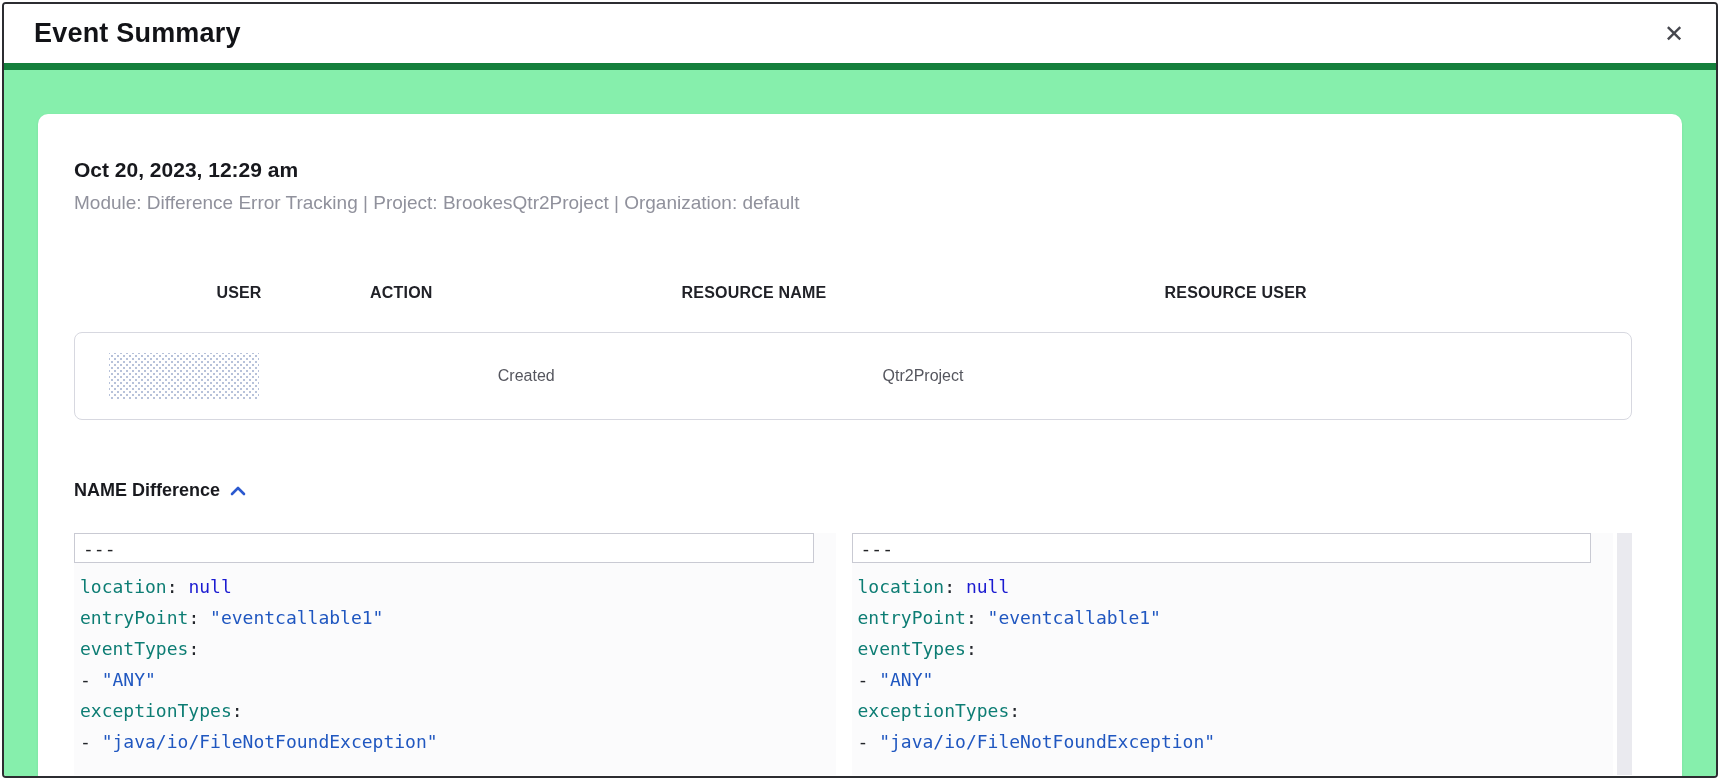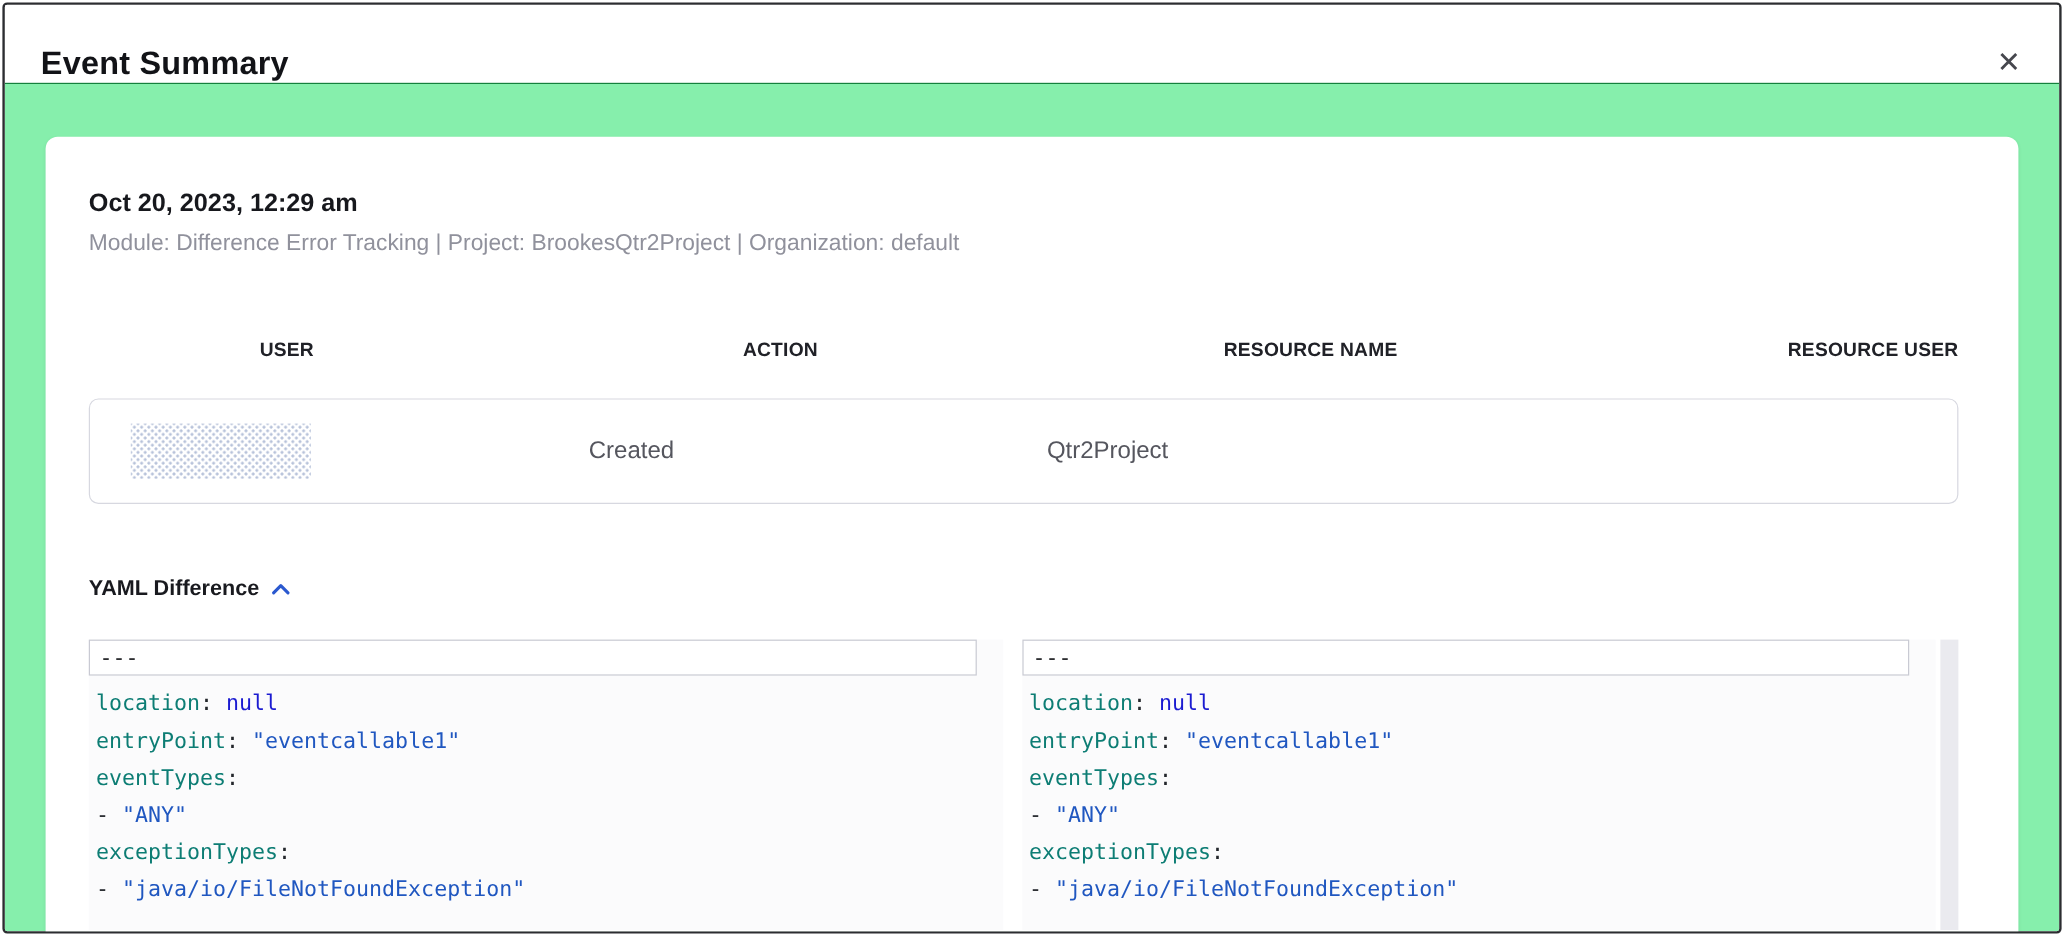--- a/index.html
+++ b/index.html
@@ -15,22 +15,22 @@
     position: absolute; top: 2px; left: 2px; right: 2px; bottom: 2px;
     border: 2px solid #2c2d31;
     border-radius: 4px;
     background: #ffffff;
     overflow: hidden;
   }
   
   .modal-header {
     height: 66px;
     background: #ffffff;
-    border-bottom: 1px solid #15803d;
-    display: flex; align-items: flex-end; justify-content: space-between;
+    border-bottom: 7px solid #15803d;
+    display: flex; align-items: center; justify-content: space-between;
     padding: 0 30px;
   }
   .modal-title {
     font-size: 27px; font-weight: 700; color: #121317; letter-spacing: .2px;
   }
   .close-btn {
     background: none; border: none; cursor: pointer;
     font-size: 24px; line-height: 1; color: #46474e; padding: 4px 2px;
     font-family: "Liberation Sans", sans-serif;
   }
@@ -49,28 +49,28 @@
   }
   .event-time { font-size: 21px; font-weight: 700; color: #17181d; }
   .event-meta { margin-top: 10px; margin-bottom: 70px; font-size: 19px; color: #90919c; }
   
   .grid {
     display: grid;
     grid-template-columns: 19% 20% 31% 30%;
     align-items: center;
   }
   .table-head { margin-bottom: 30px; }
-  .col-head { font-size: 16px; font-weight: 700; color: #202127; text-align: right; letter-spacing: .2px; }
+  .col-head { font-size: 16px; font-weight: 700; color: #202127; text-align: left; letter-spacing: .2px; }
   .col-head.first { text-align: center; padding-left: 34px; }
   .row-box {
     border: 1px solid #d7d8e0;
     border-radius: 8px;
     height: 88px;
     color: #55565e;
-    font-size: 20px;
+    font-size: 16px;
   }
   .cell { text-align: center; }
   .cell.first { text-align: left; padding-left: 34px; }
   .redacted {
     width: 150px; height: 46px;
     background-image:
       radial-gradient(#b7c2da 1.1px, transparent 1.3px),
       radial-gradient(#b7c2da 1.1px, transparent 1.3px);
     background-size: 6px 6px;
     background-position: 0 0, 3px 3px;
@@ -141,21 +141,21 @@
 
       <div class="grid row-box">
         <div class="cell first">
           <div class="redacted"></div>
         </div>
         <div class="cell">Created</div>
         <div class="cell">Qtr2Project</div>
       </div>
 
       <div class="yaml-toggle">
-        <span>YAML Difference</span>
+        <span>NAME Difference</span>
         <span class="chevron">
           <svg width="16" height="10" viewBox="0 0 16 10">
             <polyline points="2,8 8,2 14,8" fill="none" stroke-width="2.6" stroke-linecap="round" stroke-linejoin="round" stroke="#2b59cf"></polyline>
           </svg>
         </span>
       </div>
 
       <div class="diff">
         <div class="pane">
           <div class="pane-header">---</div>

